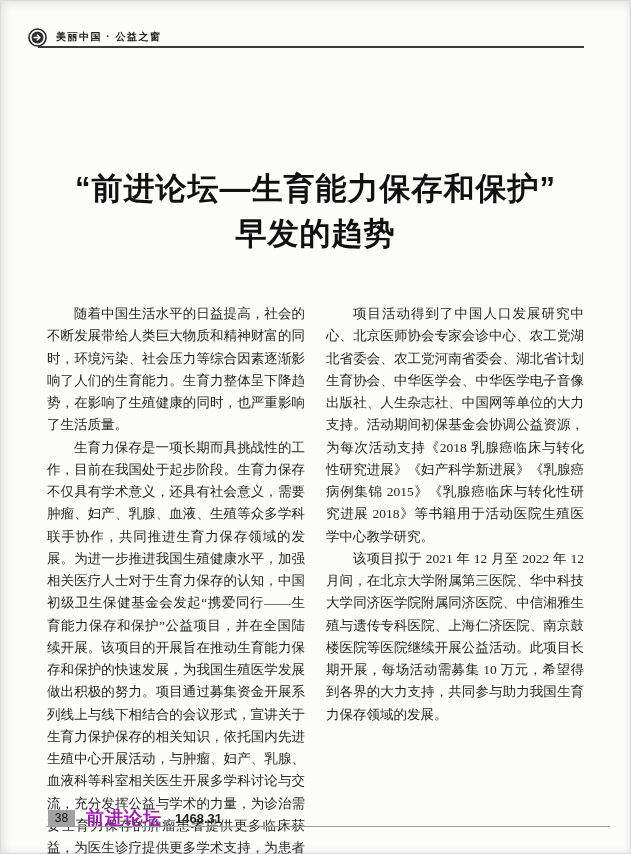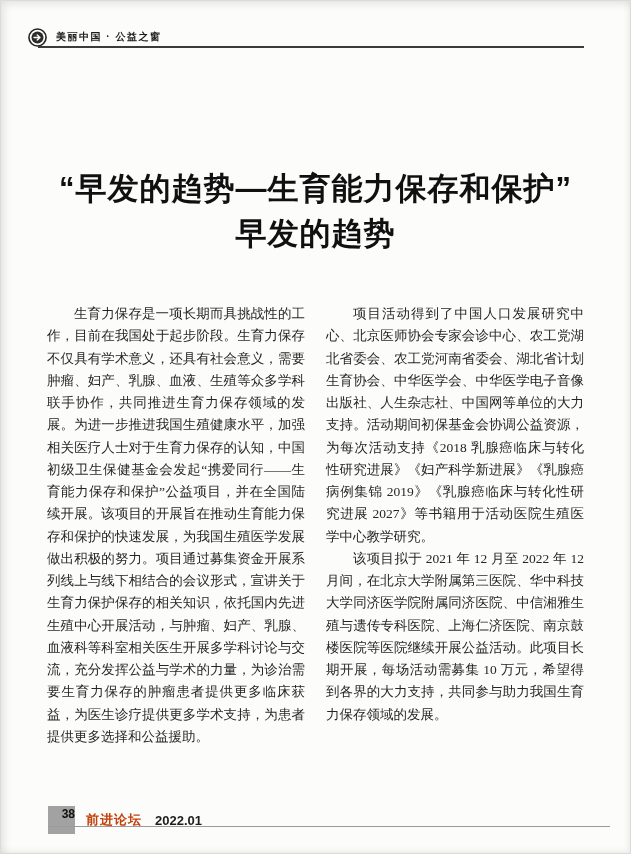--- a/index.html
+++ b/index.html
@@ -38,59 +38,60 @@
     font-size:13.5px;line-height:22.25px;color:#262626;
     text-align:justify;text-justify:inter-ideograph;
     word-break:break-all;
   }
   .col p.indent{text-indent:2em;}
   
   .footer-rule{position:absolute;top:826px;left:48px;width:562px;height:1px;background:#9b9b9b;}
   .footer{position:absolute;top:806px;left:48px;display:flex;align-items:center;
     font-family:"Liberation Sans","DejaVu Sans",sans-serif;}
   .page-number{
-    width:27px;height:28px;background:#a2a2a2;color:#111;
-    font-size:12px;font-weight:bold;text-align:right;line-height:16px;
+    width:27px;height:16px;background:#a2a2a2;color:#111;
+    font-size:12px;font-weight:normal;text-align:center;line-height:16px;
   }
-  .journal-name{margin-left:11px;font-size:13px;font-weight:bold;color:#c2410c;letter-spacing:1px;}
+  .journal-name{margin-left:11px;font-size:18px;font-weight:bold;color:#a21caf;letter-spacing:1px;}
   .issue-date{margin-left:13px;font-size:13px;font-weight:bold;color:#1d1d1d;}
 </style>
 </head>
 <body>
 
 <div class="page">
 
   <div class="header">
     <span class="header-logo">
       <svg width="19" height="19" viewBox="0 0 20 20">
         <circle cx="10" cy="10" r="9" fill="none" stroke="#242424" stroke-width="1.7"></circle>
         <circle cx="10" cy="10" r="6.3" fill="#2c2c2c"></circle>
         <path d="M6.4 10 H12.2 M9.7 7.4 L12.6 10 L9.7 12.6" fill="none" stroke="#fcfcfb" stroke-width="1.5" stroke-linecap="round" stroke-linejoin="round"></path>
       </svg>
     </span>
     <span class="header-title">美丽中国 · 公益之窗</span>
   </div>
   <div class="header-rule"></div>
 
   <h1 class="article-title">
-    <span>“早发的趋势—生育能力保存和保护”</span><br>
+    <span>“前进论坛—生育能力保存和保护”</span><br>
     <span>早发的趋势</span>
   </h1>
 
   <div class="columns">
     <div class="col">
+      <p class="indent">随着中国生活水平的日益提高，社会的不断发展带给人类巨大物质和精神财富的同时，环境污染、社会压力等综合因素逐渐影响了人们的生育能力。生育力整体呈下降趋势，在影响了生殖健康的同时，也严重影响了生活质量。</p>
       <p class="indent">生育力保存是一项长期而具挑战性的工作，目前在我国处于起步阶段。生育力保存不仅具有学术意义，还具有社会意义，需要肿瘤、妇产、乳腺、血液、生殖等众多学科联手协作，共同推进生育力保存领域的发展。为进一步推进我国生殖健康水平，加强相关医疗人士对于生育力保存的认知，中国初级卫生保健基金会发起“携爱同行——生育能力保存和保护”公益项目，并在全国陆续开展。该项目的开展旨在推动生育能力保存和保护的快速发展，为我国生殖医学发展做出积极的努力。项目通过募集资金开展系列线上与线下相结合的会议形式，宣讲关于生育力保护保存的相关知识，依托国内先进生殖中心开展活动，与肿瘤、妇产、乳腺、血液科等科室相关医生开展多学科讨论与交流，充分发挥公益与学术的力量，为诊治需要生育力保存的肿瘤患者提供更多临床获益，为医生诊疗提供更多学术支持，为患者提供更多选择和公益援助。</p>
 
     </div>
     <div class="col">
-      <p class="indent">项目活动得到了中国人口发展研究中心、北京医师协会专家会诊中心、农工党湖北省委会、农工党河南省委会、湖北省计划生育协会、中华医学会、中华医学电子音像出版社、人生杂志社、中国网等单位的大力支持。活动期间初保基金会协调公益资源，为每次活动支持《2018 乳腺癌临床与转化性研究进展》《妇产科学新进展》《乳腺癌病例集锦 2019》《乳腺癌临床与转化性研究进展 2027》等书籍用于活动医院生殖医学中心教学研究。</p>
+      <p class="indent">项目活动得到了中国人口发展研究中心、北京医师协会专家会诊中心、农工党湖北省委会、农工党河南省委会、湖北省计划生育协会、中华医学会、中华医学电子音像出版社、人生杂志社、中国网等单位的大力支持。活动期间初保基金会协调公益资源，为每次活动支持《2018 乳腺癌临床与转化性研究进展》《妇产科学新进展》《乳腺癌病例集锦 2015》《乳腺癌临床与转化性研究进展 2018》等书籍用于活动医院生殖医学中心教学研究。</p>
       <p class="indent">该项目拟于 2021 年 12 月至 2022 年 12 月间，在北京大学附属第三医院、华中科技大学同济医学院附属同济医院、中信湘雅生殖与遗传专科医院、上海仁济医院、南京鼓楼医院等医院继续开展公益活动。此项目长期开展，每场活动需募集 10 万元，希望得到各界的大力支持，共同参与助力我国生育力保存领域的发展。</p>
     </div>
   </div>
 
   <div class="footer">
     <span class="page-number">38</span>
     <span class="journal-name">前进论坛</span>
-    <span class="issue-date">2022.01</span>
+    <span class="issue-date">1468.31</span>
   </div>
   <div class="footer-rule"></div>
 
 </div>
 
 </body></html>

